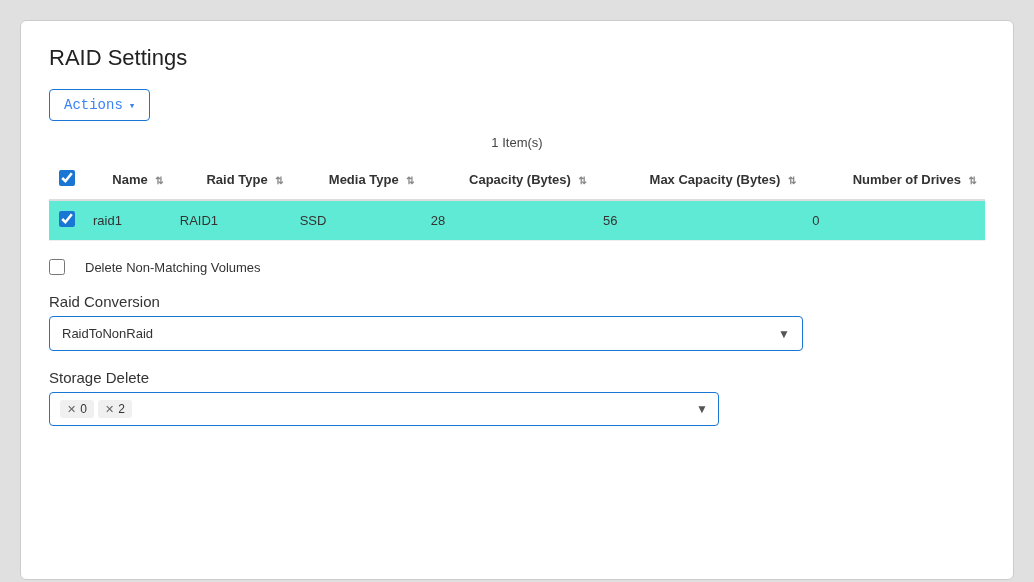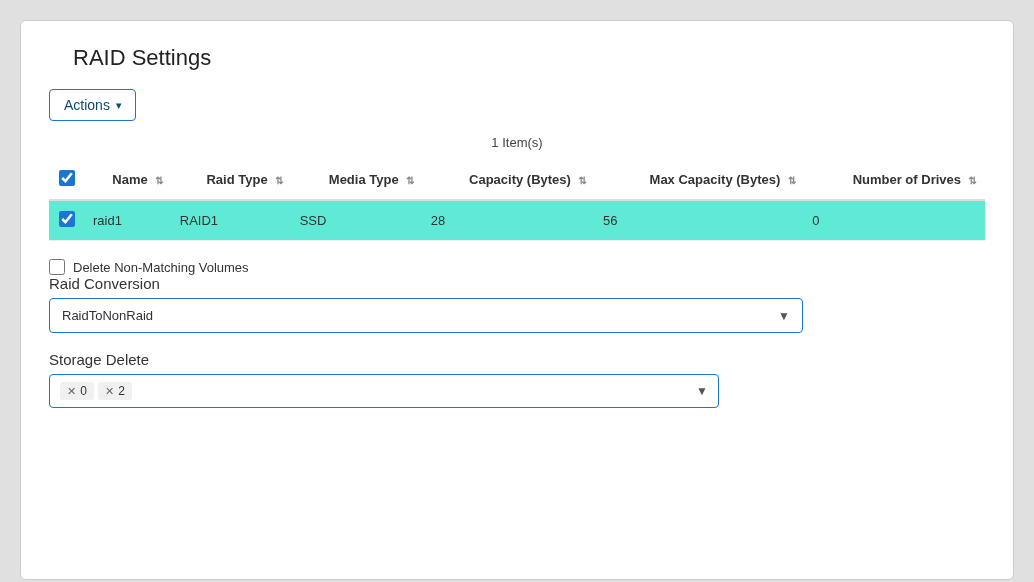--- a/index.html
+++ b/index.html
@@ -18,34 +18,34 @@
       border-radius: 6px;
       width: 1010px;
       min-height: 560px;
       padding: 24px 28px 28px 28px;
     }
     .page-title {
       font-size: 22px;
       font-weight: 500;
       color: #222;
       margin-bottom: 18px;
-      margin-left: 24px;
     }
     .actions-btn {
       display: inline-flex;
       align-items: center;
       gap: 6px;
       border: 1.5px solid #1976d2;
-      color: #0c4a6e;
+      color: #3b82f6;
       background: #fff;
       border-radius: 4px;
       padding: 7px 14px;
       font-size: 14px;
       cursor: pointer;
       margin-bottom: 14px;
+      font-family: Liberation Mono, monospace;
     }
     .actions-btn .chevron {
       font-size: 11px;
     }
     .item-count {
       font-size: 13px;
       color: #444;
       margin-bottom: 10px;
       text-align: center;
     }
@@ -88,21 +88,22 @@
     }
     .cb {
       width: 16px;
       height: 16px;
       accent-color: #1976d2;
       cursor: pointer;
     }
     .delete-row {
       display: flex;
       align-items: center;
-      gap: 8px;
+      gap: 20px;
+      margin-bottom: 18px;
       font-size: 13px;
       color: #333;
     }
     .delete-row input[type="checkbox"] {
       width: 16px;
       height: 16px;
       accent-color: #1976d2;
       cursor: pointer;
     }
     .section-label {

